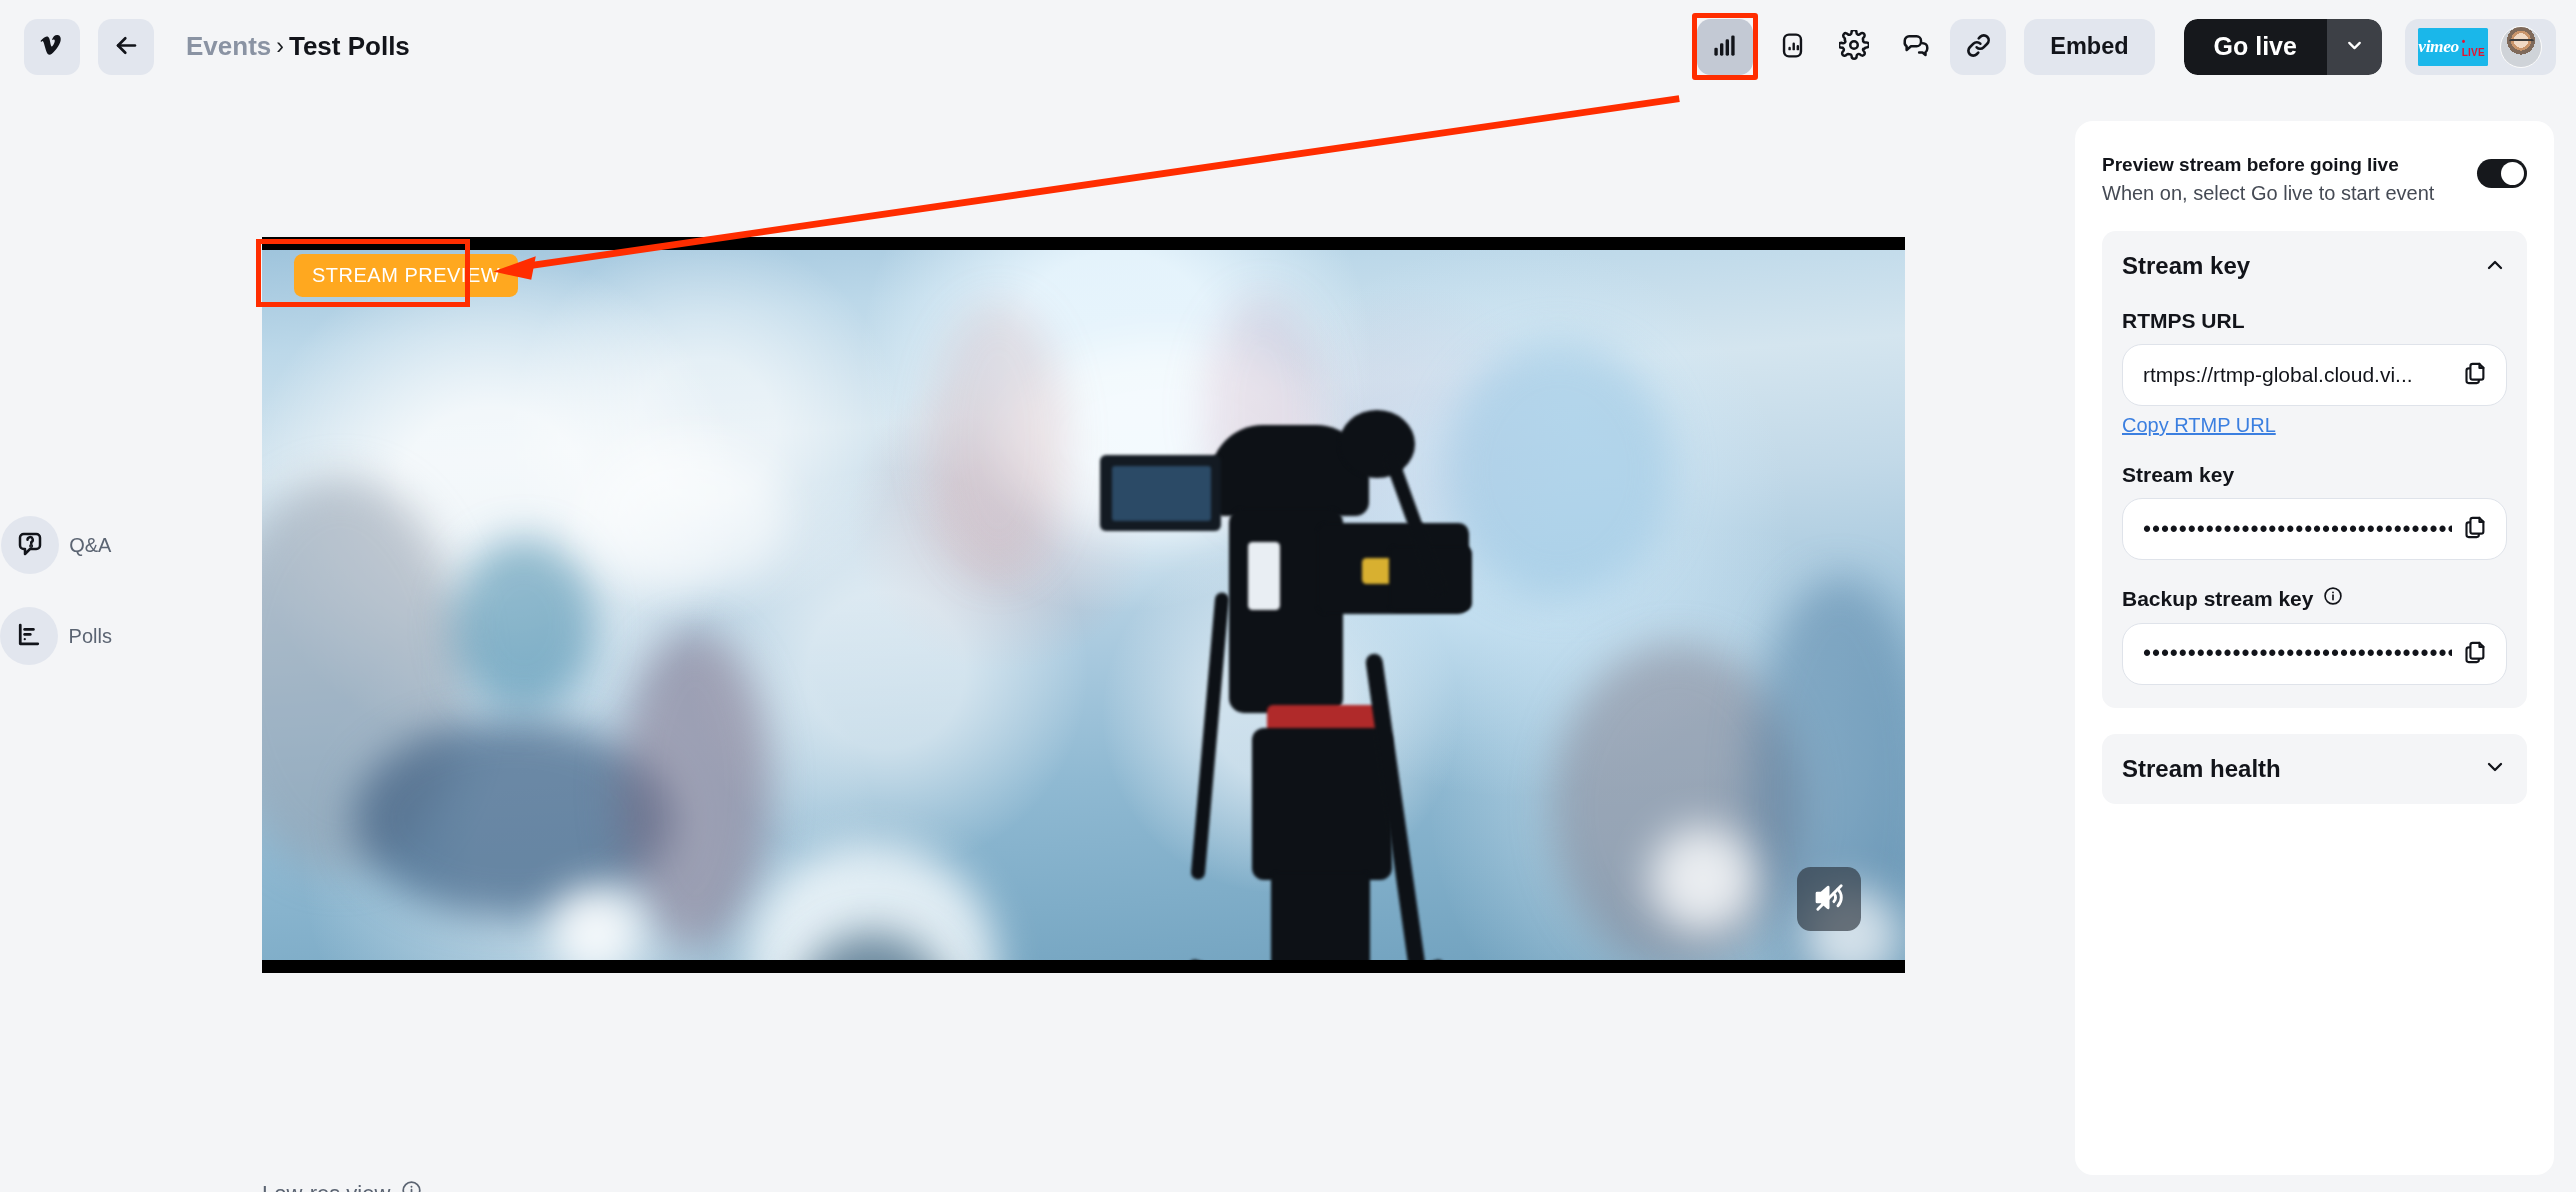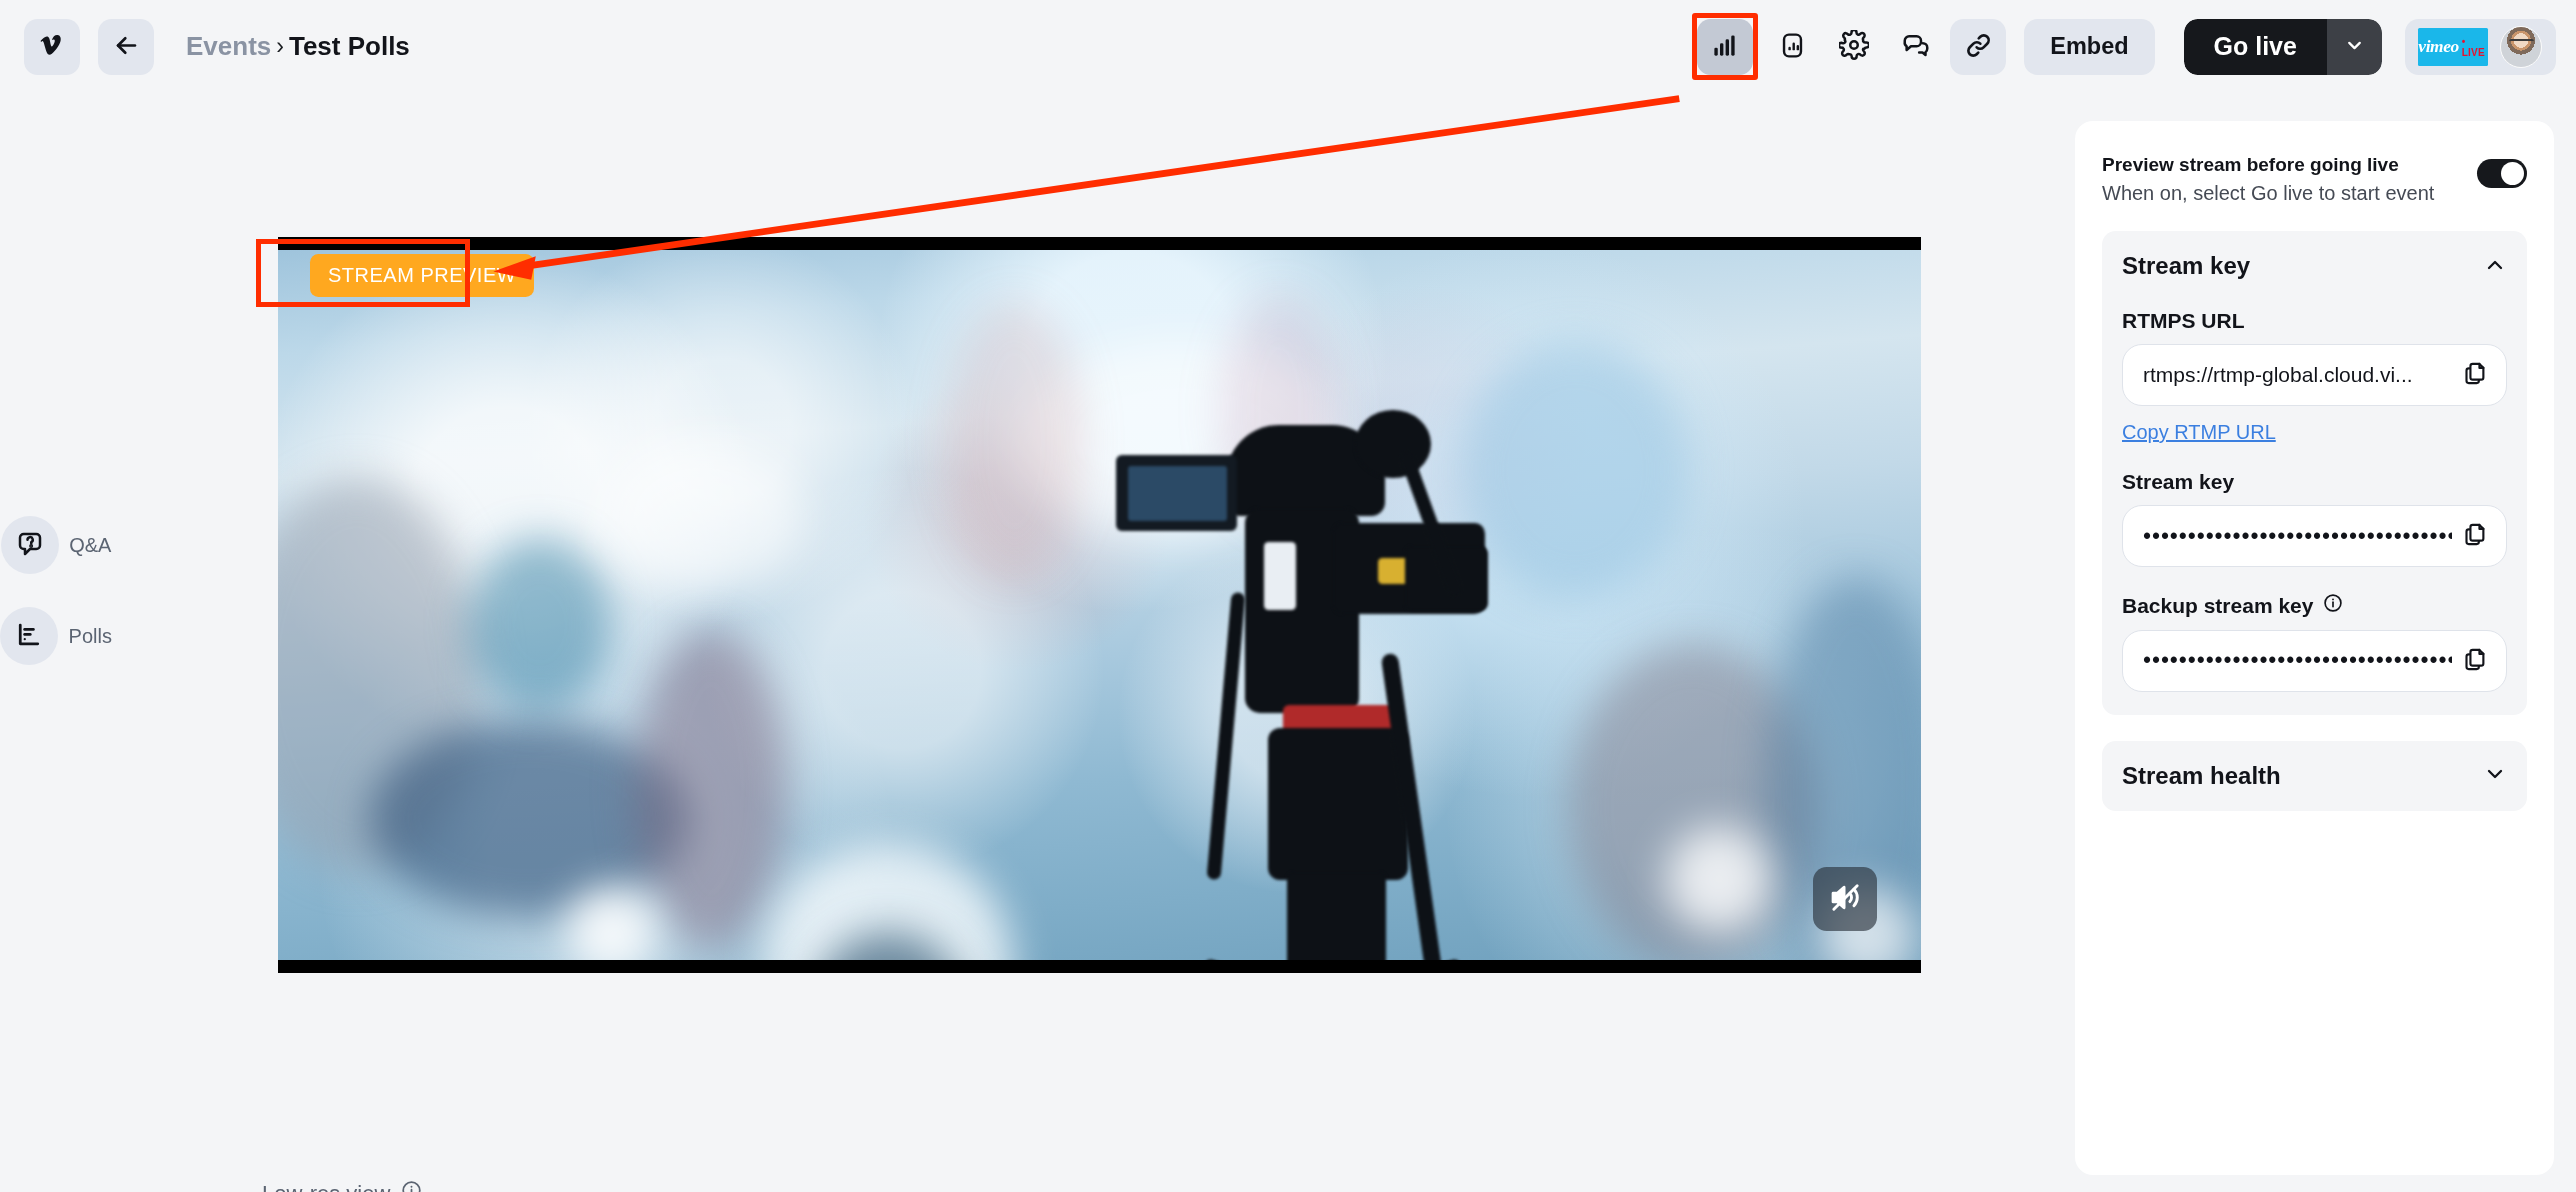--- a/index.html
+++ b/index.html
@@ -106,21 +106,21 @@
   }
   .rail-item { display: flex; flex-direction: row; align-items: center; gap: 10.6px; }
   .rail-circle {
     width: 58px; height: 58px; border-radius: 50%;
     background: #e2e6ee; display: flex; align-items: center; justify-content: center;
   }
   .rail-label { font-size: 20px; color: #5b6472; font-weight: 400; }
 
   
   #video-stage {
-    position: absolute; left: 278px; top: 237px;
+    position: absolute; left: 262px; top: 237px;
     width: 1643px; height: 736px;
     background: #000;
     overflow: hidden;
   }
   #video-img {
     position: absolute; left: 0; top: 13px; width: 1643px; height: 894px;
     background:
       radial-gradient(circle at 14% 28%, rgba(255,255,255,0.75) 0 6%, rgba(255,255,255,0) 16%),
       radial-gradient(circle at 27% 20%, rgba(255,255,255,0.55) 0 5%, rgba(255,255,255,0) 14%),
       radial-gradient(circle at 52% 12%, rgba(236,248,255,0.85) 0 9%, rgba(255,255,255,0) 22%),
@@ -217,21 +217,21 @@
   }
   .input-box {
     height: 62px; background: #fff; border: 1.5px solid #dfe3ea; border-radius: 20px;
     display: flex; align-items: center; padding: 0 16.7px 0 20px; gap: 10.6px;
   }
   .input-val {
     flex: 1; font-size: 21px; color: #12141a; white-space: nowrap; overflow: hidden;
   }
   .input-val.dots { letter-spacing: 0.9px; font-size: 23px; line-height: 0.9; }
   .copy-link {
-    display: inline-block; margin-top: 15px; font-size: 20px;
+    display: inline-block; margin-top: 8px; font-size: 20px;
     color: #3b7fe0; text-decoration: underline;
   }
   .field-group { margin-top: 7.6px; }
   .field-group + .field-group { margin-top: 26px; }
   #stream-health-card .section-head { height: 70px; }
   #stream-health-card { padding-bottom: 0; }
 </style>
 </head>
 <body>
 

